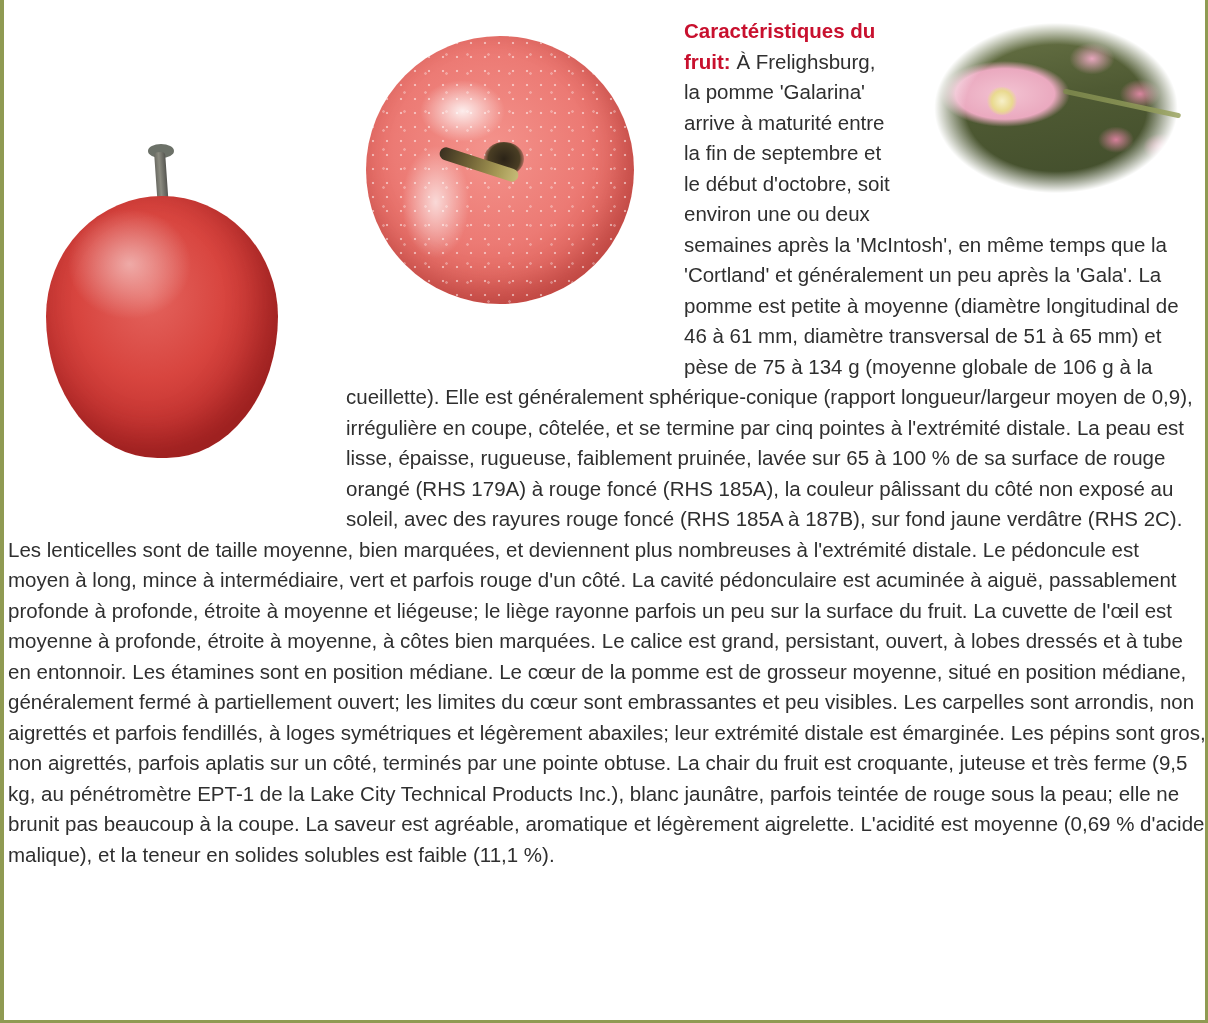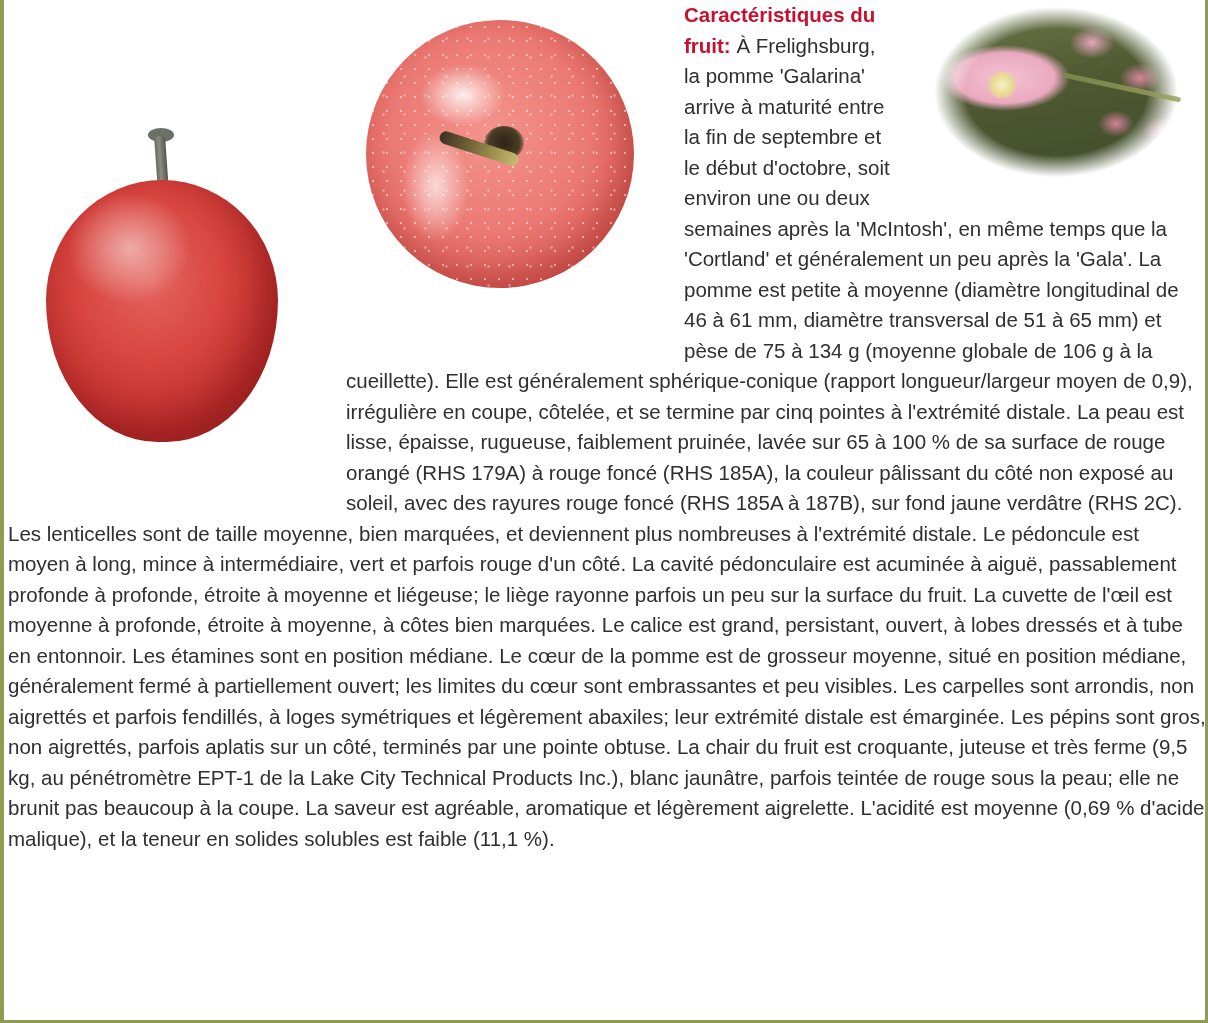--- a/index.html
+++ b/index.html
@@ -17,21 +17,21 @@
     background: #ffffff;
     overflow: hidden;
     box-sizing: border-box;
     border-left: 4px solid #8f9a52;
     border-right: 3px solid #8f9a52;
     border-bottom: 3px solid #8f9a52;
   }
   .article {
     position: absolute;
     left: 4px;
-    top: 0px;
+    top: 16px;
     width: 1198px;
     font-size: 20.5px;
     line-height: 30.5px;
     color: #2f2f2f;
     text-align: left;
   }
   .lead-label {
     color: #c8102e;
     font-weight: bold;
   }

